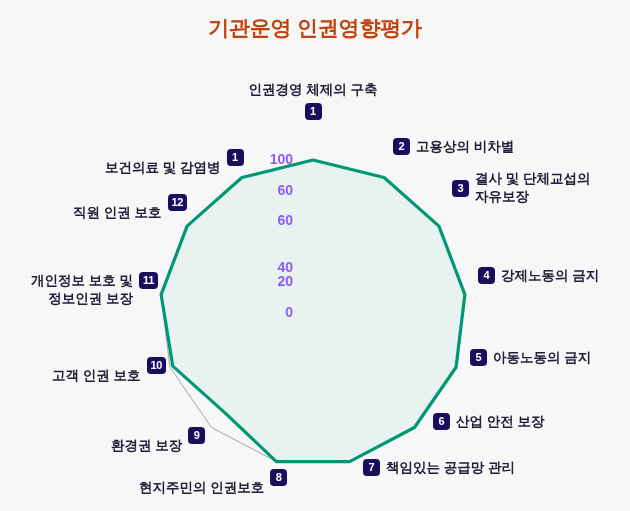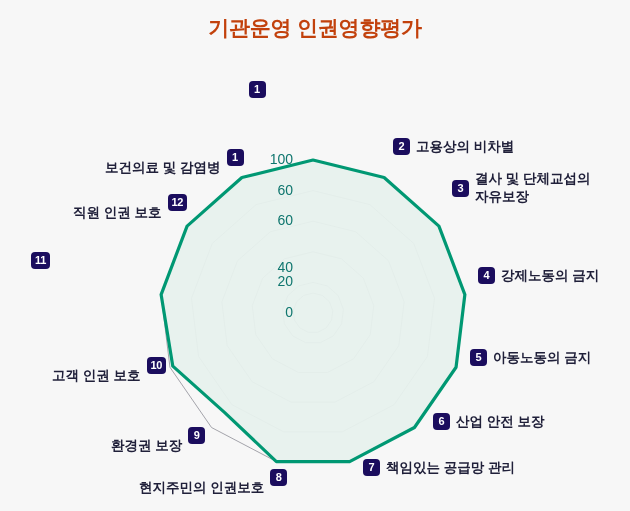--- a/index.html
+++ b/index.html
@@ -69,22 +69,22 @@
   
   .lbl-right .badge { order: 0; }
   .lbl-right .txt   { order: 1; }
   .lbl-left  .txt   { order: 0; margin-top: 20px; }
   .lbl-left  .badge { order: 1; }
   .align-right { text-align: right; }
   .align-left  { text-align: left; }
   .tick-label {
     position: absolute;
     font-size: 14px;
-    color: #0f766e;
-    font-weight: normal;
+    color: #8b5cf6;
+    font-weight: bold;
     text-align: right;
     white-space: nowrap;
   }
 </style>
 </head>
 <body>
 
 <div id="page">
 
   <div id="chart-title">기관운영 인권영향평가</div>
@@ -105,20 +105,21 @@
 
   <div id="labels-layer">
       <div class="tick-label" style="left: 253px; top: 151px; width: 40px;">100</div>
       <div class="tick-label" style="left: 253px; top: 181.6px; width: 40px;">60</div>
       <div class="tick-label" style="left: 253px; top: 212.2px; width: 40px;">60</div>
       <div class="tick-label" style="left: 253px; top: 242.8px; width: 40px; margin-top: 16px;">40</div>
       <div class="tick-label" style="left: 253px; top: 273.4px; width: 40px;">20</div>
       <div class="tick-label" style="left: 253px; top: 304px; width: 40px;">0</div>
       <div class="axis-label lbl-right " style="flex-direction: column; align-items: center; gap: 5px; left: 248.5px; top: 80.5px;">
         <span class="badge" style="order: 1;">1</span>
+        <span class="txt align-left" style="order: 0; text-align: center;">인권경영 체제의 구축</span>
       </div>
       <div class="axis-label lbl-right " style="left: 393px; top: 137.5px;">
         <span class="badge">2</span>
         <span class="txt align-left">고용상의 비차별</span>
       </div>
       <div class="axis-label lbl-right two-line " style="left: 452px; top: 170px;">
         <span class="badge">3</span>
         <span class="txt align-left">
           <div>결사 및 단체교섭의</div>
           <div>자유보장</div>
@@ -147,20 +148,24 @@
       <div class="axis-label lbl-left " style="left: 111px; top: 416.5px;">
         <span class="badge">9</span>
         <span class="txt align-right">환경권 보장</span>
       </div>
       <div class="axis-label lbl-left " style="left: 52px; top: 346.5px;">
         <span class="badge">10</span>
         <span class="txt align-right">고객 인권 보호</span>
       </div>
       <div class="axis-label lbl-left two-line " style="left: 31px; top: 252px;">
         <span class="badge">11</span>
+        <span class="txt align-right">
+          <div>개인정보 보호 및</div>
+          <div>정보인권 보장</div>
+        </span>
       </div>
       <div class="axis-label lbl-left " style="left: 73px; top: 183.5px;">
         <span class="badge">12</span>
         <span class="txt align-right">직원 인권 보호</span>
       </div>
       <div class="axis-label lbl-left " style="left: 105px; top: 138.5px;">
         <span class="badge">1</span>
         <span class="txt align-right">보건의료 및 감염병</span>
       </div>
     </div>

